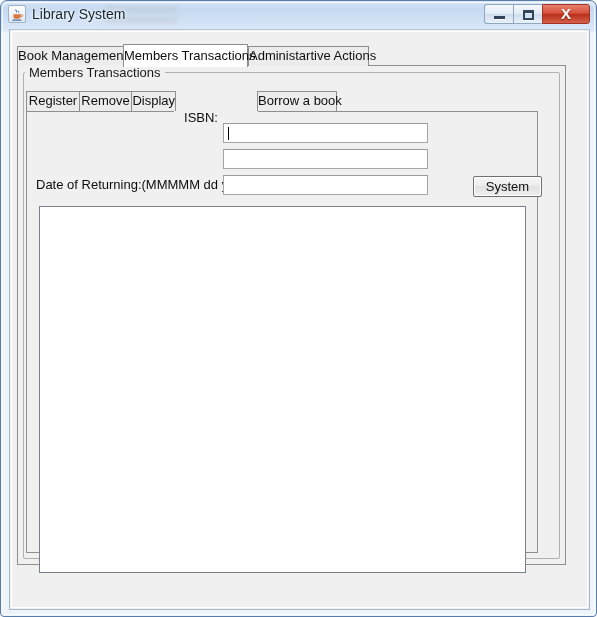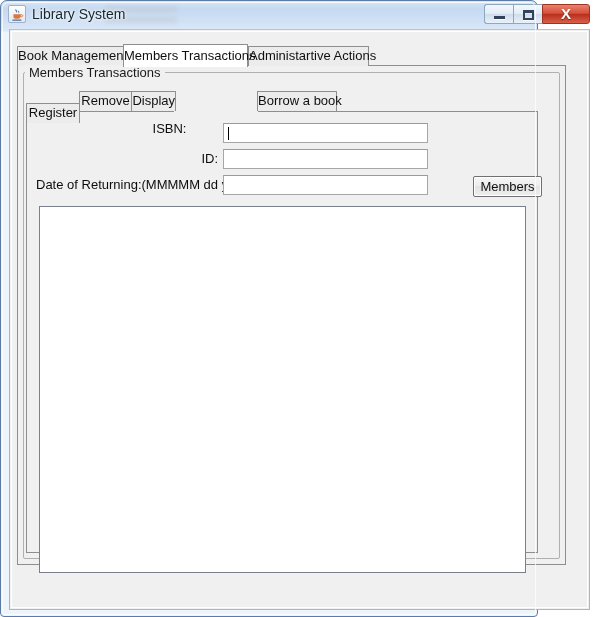--- a/index.html
+++ b/index.html
@@ -11,21 +11,21 @@
     height: 617px;
     overflow: hidden;
     font-family: "Liberation Sans", sans-serif;
     background: #ffffff;
   }
 
   
   #window {
     position: absolute;
     left: 0; top: 0;
-    width: 538px;
+    width: 597px;
     height: 617px;
     box-sizing: border-box;
     background: linear-gradient(to bottom,
         #d9e7f7 0px, #cfe0f4 4px, #c5d9f1 8px, #dbe8f8 30px, #eef4fc 31px);
     border: 1px solid #5a7ca6;
     border-radius: 7px 7px 4px 4px;
   }
   #window::after {
     content: "";
     position: absolute;
@@ -252,21 +252,21 @@
     box-sizing: border-box;
     height: 20px;
     background: #ffffff;
     border: 1px solid #a6a6a6;
     border-top-color: #9a9a9a;
   }
   #field-isbn { left: 222px; top: 122px; width: 205px; }
   #field-id   { left: 222px; top: 148px; width: 205px; }
   #field-date { left: 222px; top: 174px; width: 205px; }
 
-  #label-isbn { left: 120px; top: 120px; width: 97px; text-align: center; }
+  #label-isbn { left: 120px; top: 109px; width: 97px; }
   #label-id   { left: 120px; top: 150px; width: 97px; }
   #label-date { left: 35px;  top: 176px; width: 182px; }
 
   #caret {
     position: absolute;
     left: 4px; top: 3px;
     width: 1px; height: 13px;
     background: #000000;
   }
 
@@ -344,34 +344,33 @@
 
   <div id="group"></div>
   <div id="group-title">Members Transactions</div>
 
   <div id="inner-tab-content"></div>
   <div id="inner-tab-topline">
     <div class="gap" style="left:148px; width:84px;"></div>
   </div>
 
   <div class="tabstrip" id="inner-tabs">
-    <div class="tab" style="left:0px; width:54px;margin-top:12px;">Register</div>
+    <div class="tab" style="left:0px; width:54px;">Register</div>
     <div class="tab" style="left:53px; width:53px;">Remove</div>
     <div class="tab" style="left:105px; width:45px;text-align:right;">Display</div>
     <div class="tab" style="left:231px; width:80px;">Borrow a book</div>
   </div>
 
   <div class="form-label" id="label-isbn">ISBN:</div>
   <div class="text-field" id="field-isbn">
     <div id="caret"></div>
   </div>
 
-  <div class="form-label" id="label-id">ID:</div>
   <div class="text-field" id="field-id"></div>
 
   <div class="form-label" id="label-date">Date of Returning:(MMMMM dd yyyy)</div>
   <div class="text-field" id="field-date"></div>
 
-  <div id="return-button">Members</div>
+  <div id="return-button">System</div>
 
   <div id="output-area"></div>
 
 </div>
 
 </body></html>

